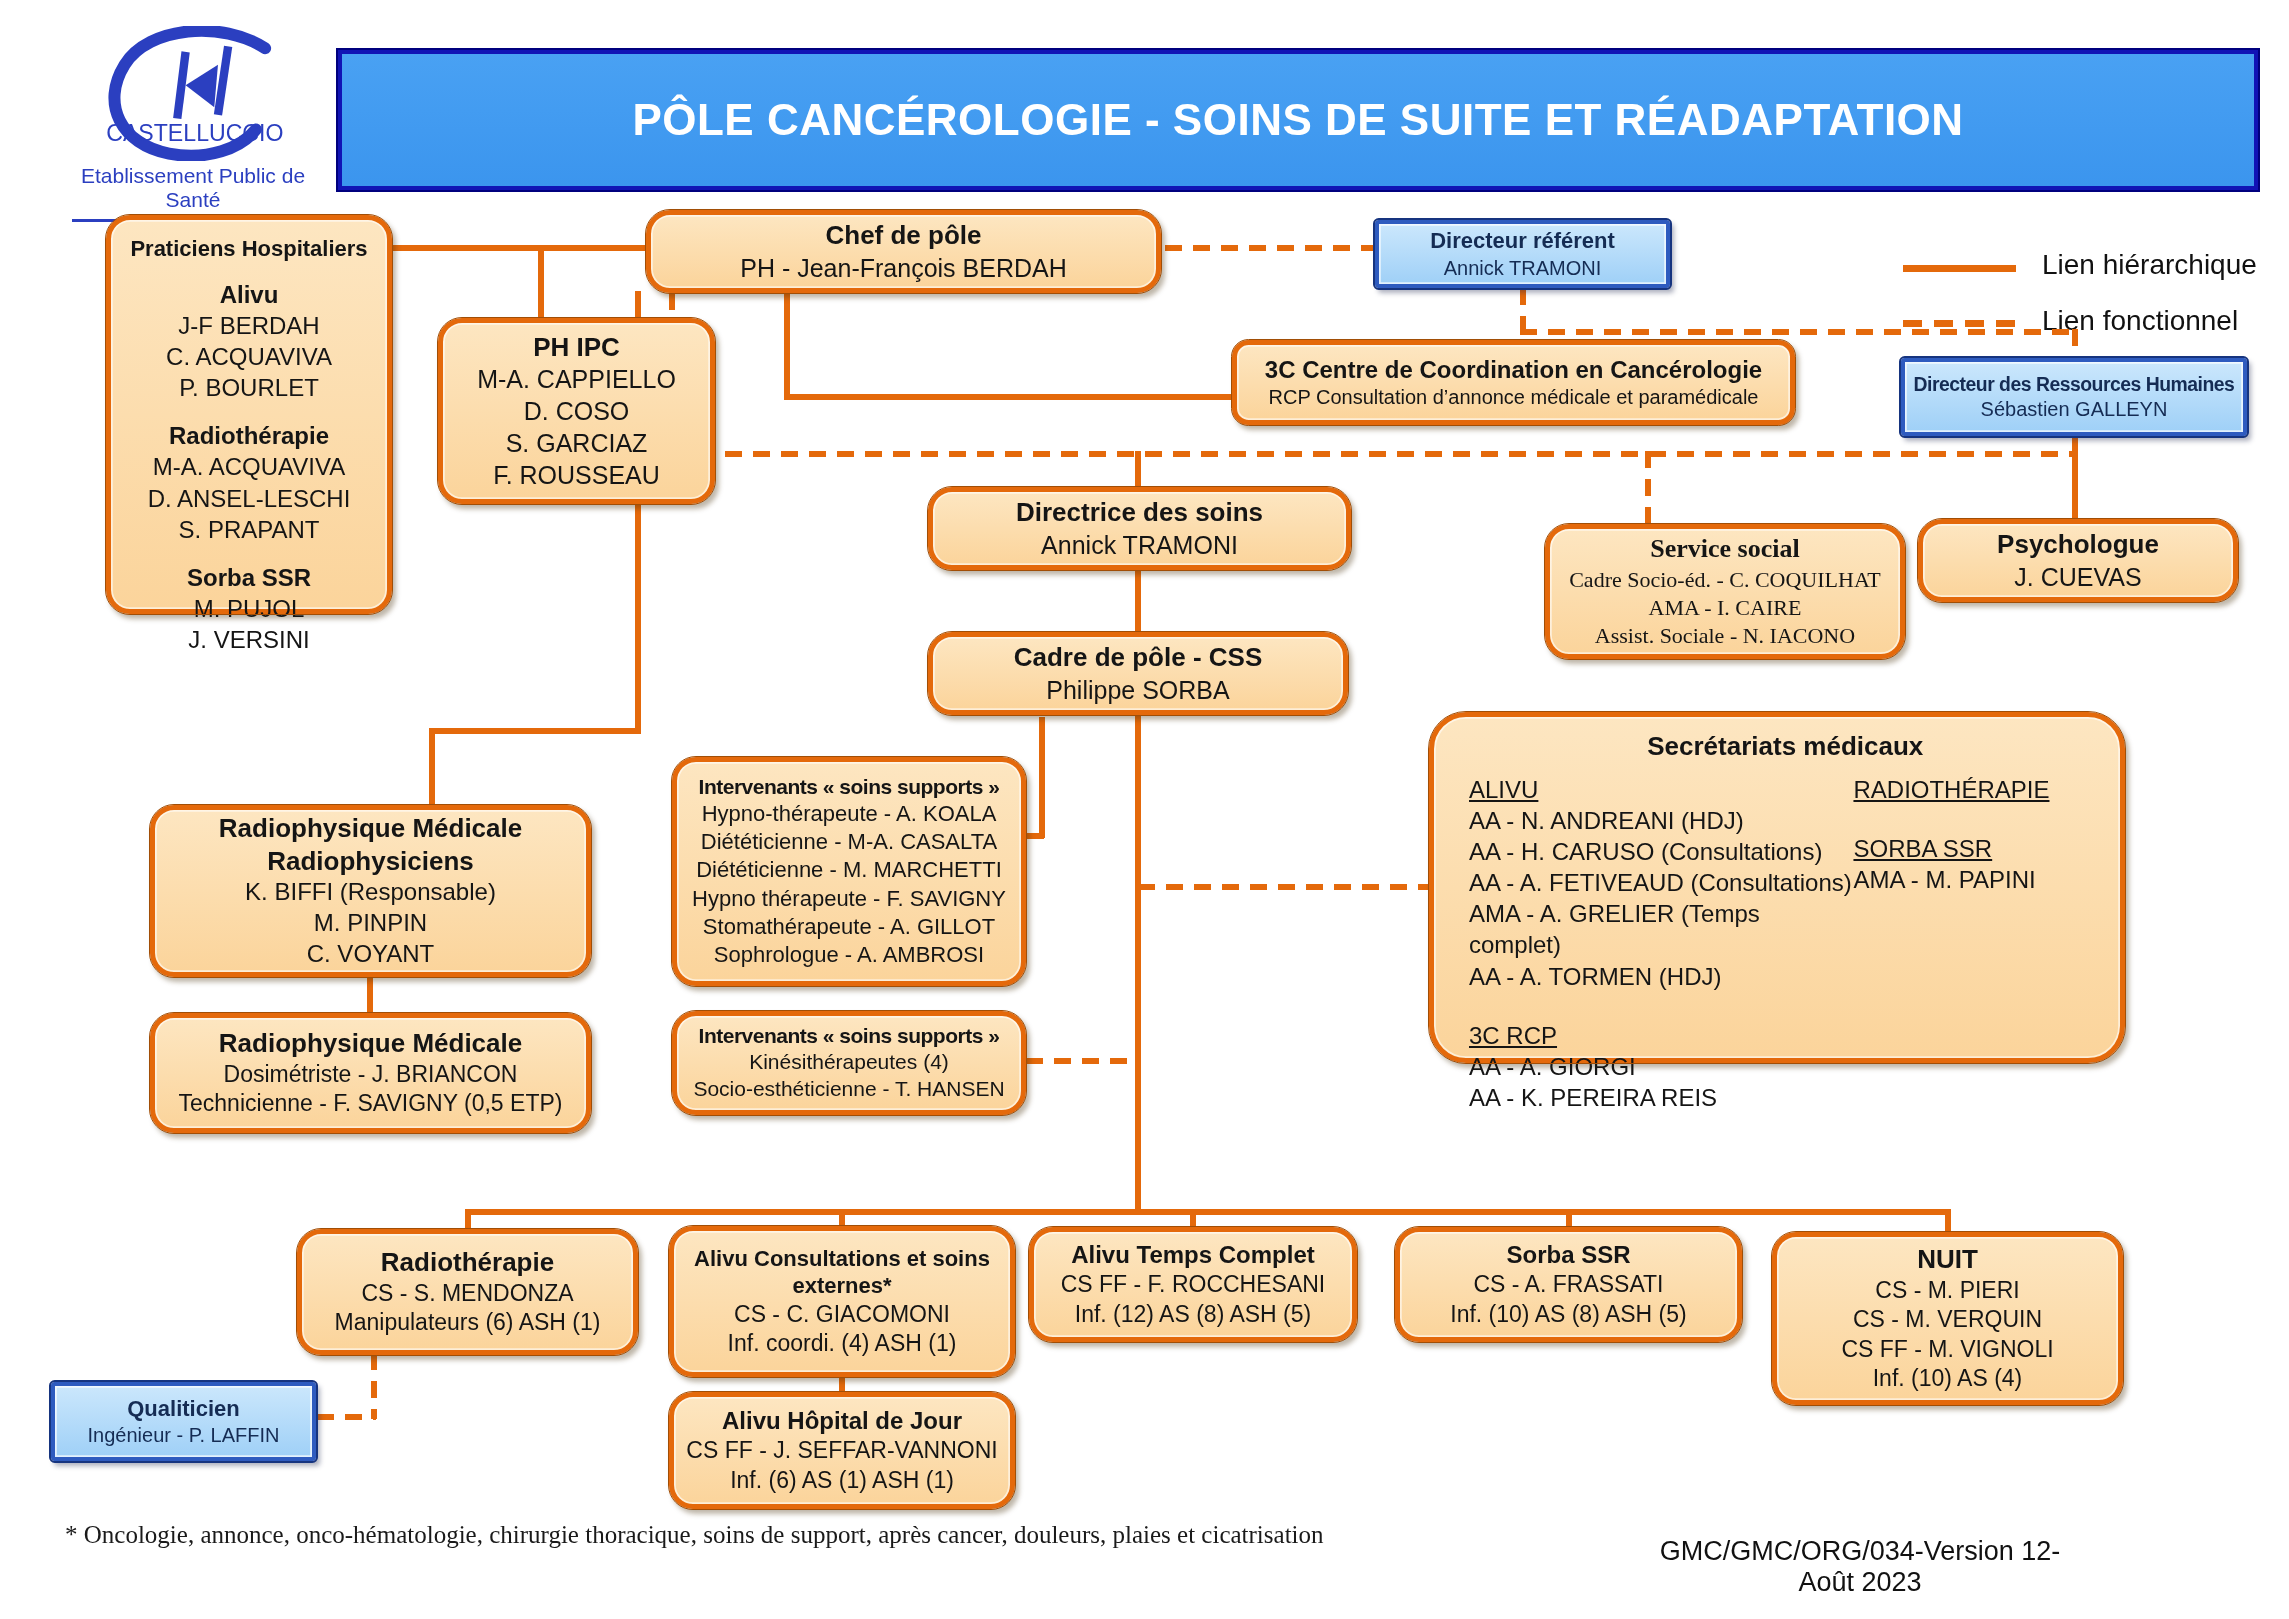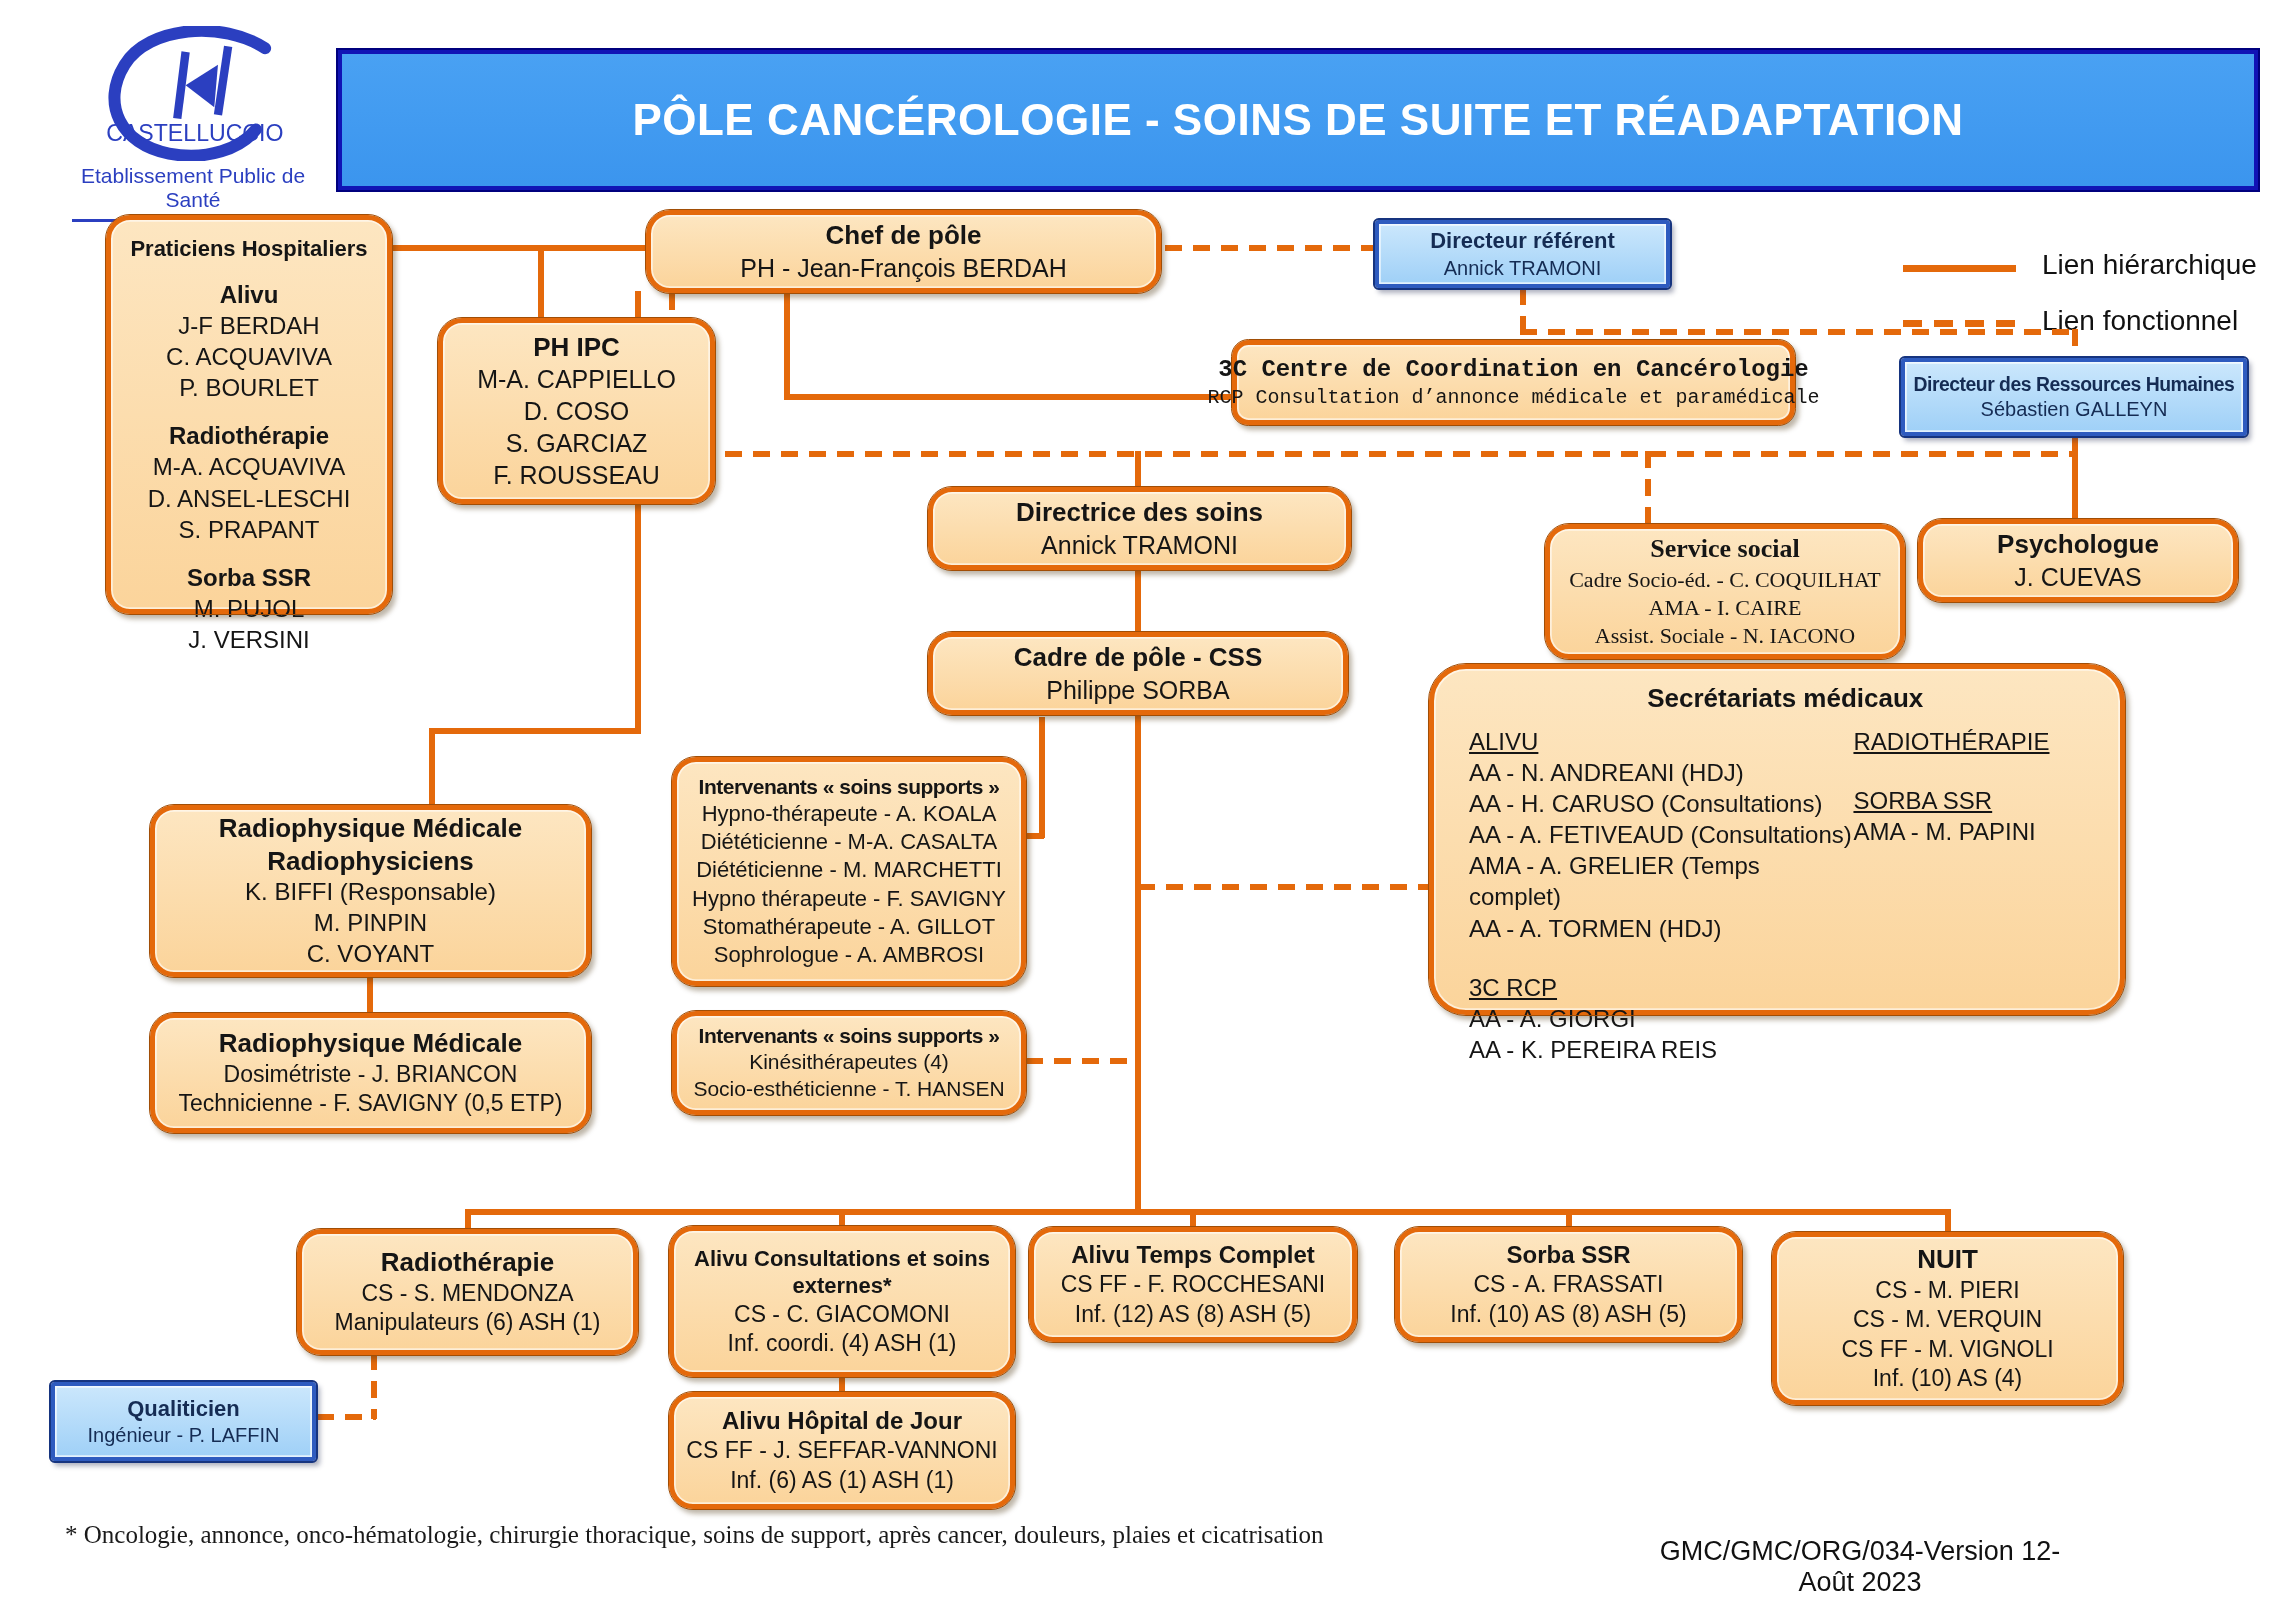--- a/index.html
+++ b/index.html
@@ -184,21 +184,21 @@
   <div class="obox" style="left:438px;top:318px;width:277px;height:186px;">
     <div class="t">PH IPC</div>
     <div>
         <div class="ln">M-A. CAPPIELLO</div>
         <div class="ln">D. COSO</div>
         <div class="ln">S. GARCIAZ</div>
         <div class="ln">F. ROUSSEAU</div>
       </div>
   </div>
 
-  <div class="obox" style="left:1232px;top:340px;width:563px;height:85px;border-radius:16.6px;font-family:Liberation Mono, monospace;">
+  <div class="obox" style="left:1232px;top:340px;width:563px;height:85px;border-radius:16.6px;">
     <div class="t fs26 nw">3C Centre de Coordination en Cancérologie</div>
     <div>
         <div class="ln fs22 nw">RCP Consultation d’annonce médicale et paramédicale</div>
       </div>
   </div>
 
   <div class="bbox" style="left:1901px;top:358px;width:346px;height:78px;">
     <div class="t fs21 nw ls">Directeur des Ressources Humaines</div>
     <div>
         <div class="ln">Sébastien GALLEYN</div>
@@ -228,21 +228,21 @@
       </div>
   </div>
 
   <div class="obox" style="left:928px;top:632px;width:420px;height:83px;">
     <div class="t">Cadre de pôle - CSS</div>
     <div>
         <div class="ln">Philippe SORBA</div>
       </div>
   </div>
 
-  <div class="obox secretariats" style="left:1429px;top:664px;width:696px;height:351px;">
+  <div class="obox secretariats" style="left:1429px;top:712px;width:696px;height:351px;">
     <div class="t">Secrétariats médicaux</div>
     <div class="cols">
       <div class="col-l">
           <div class="grp">
           <div class="gh">ALIVU</div>
           <div>
               <div class="gl">AA - N. ANDREANI (HDJ)</div>
               <div class="gl">AA - H. CARUSO (Consultations)</div>
               <div class="gl">AA - A. FETIVEAUD (Consultations)</div>
               <div class="gl">AMA - A. GRELIER (Temps complet)</div>

